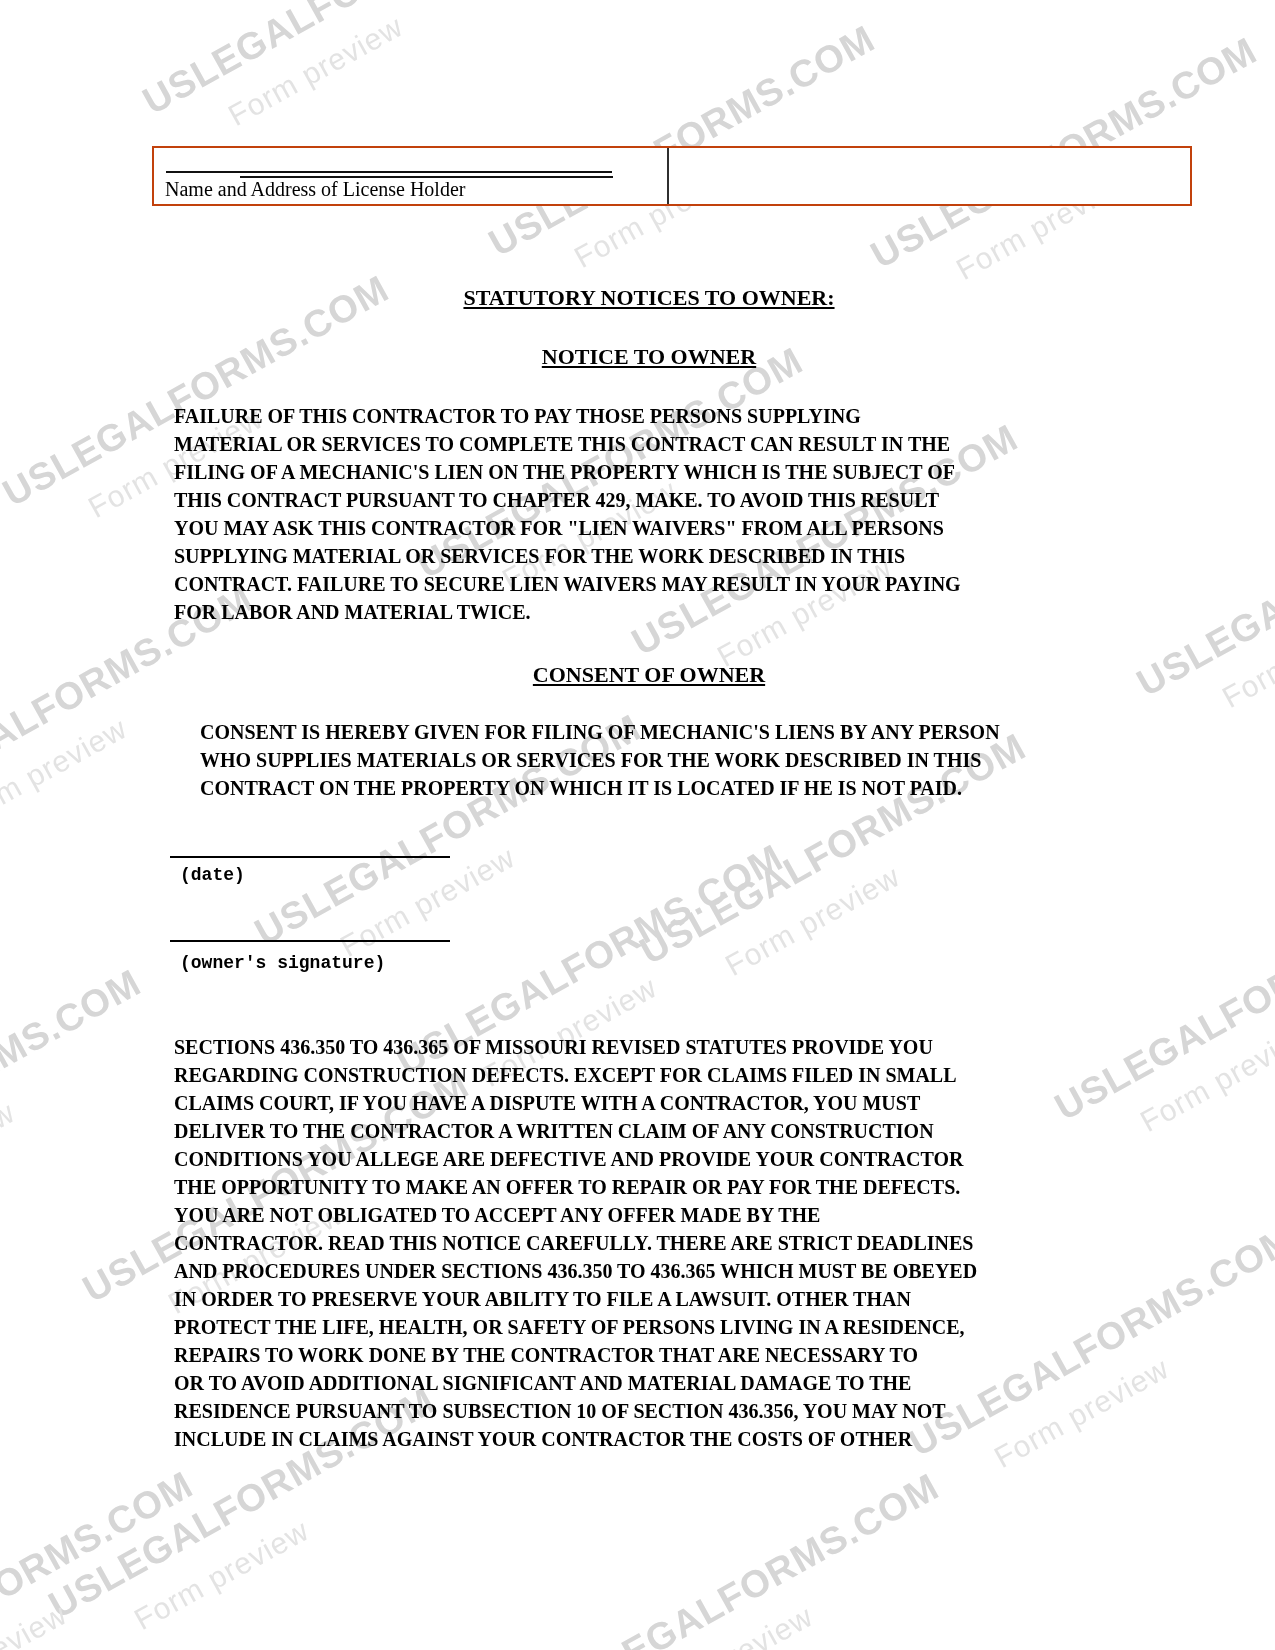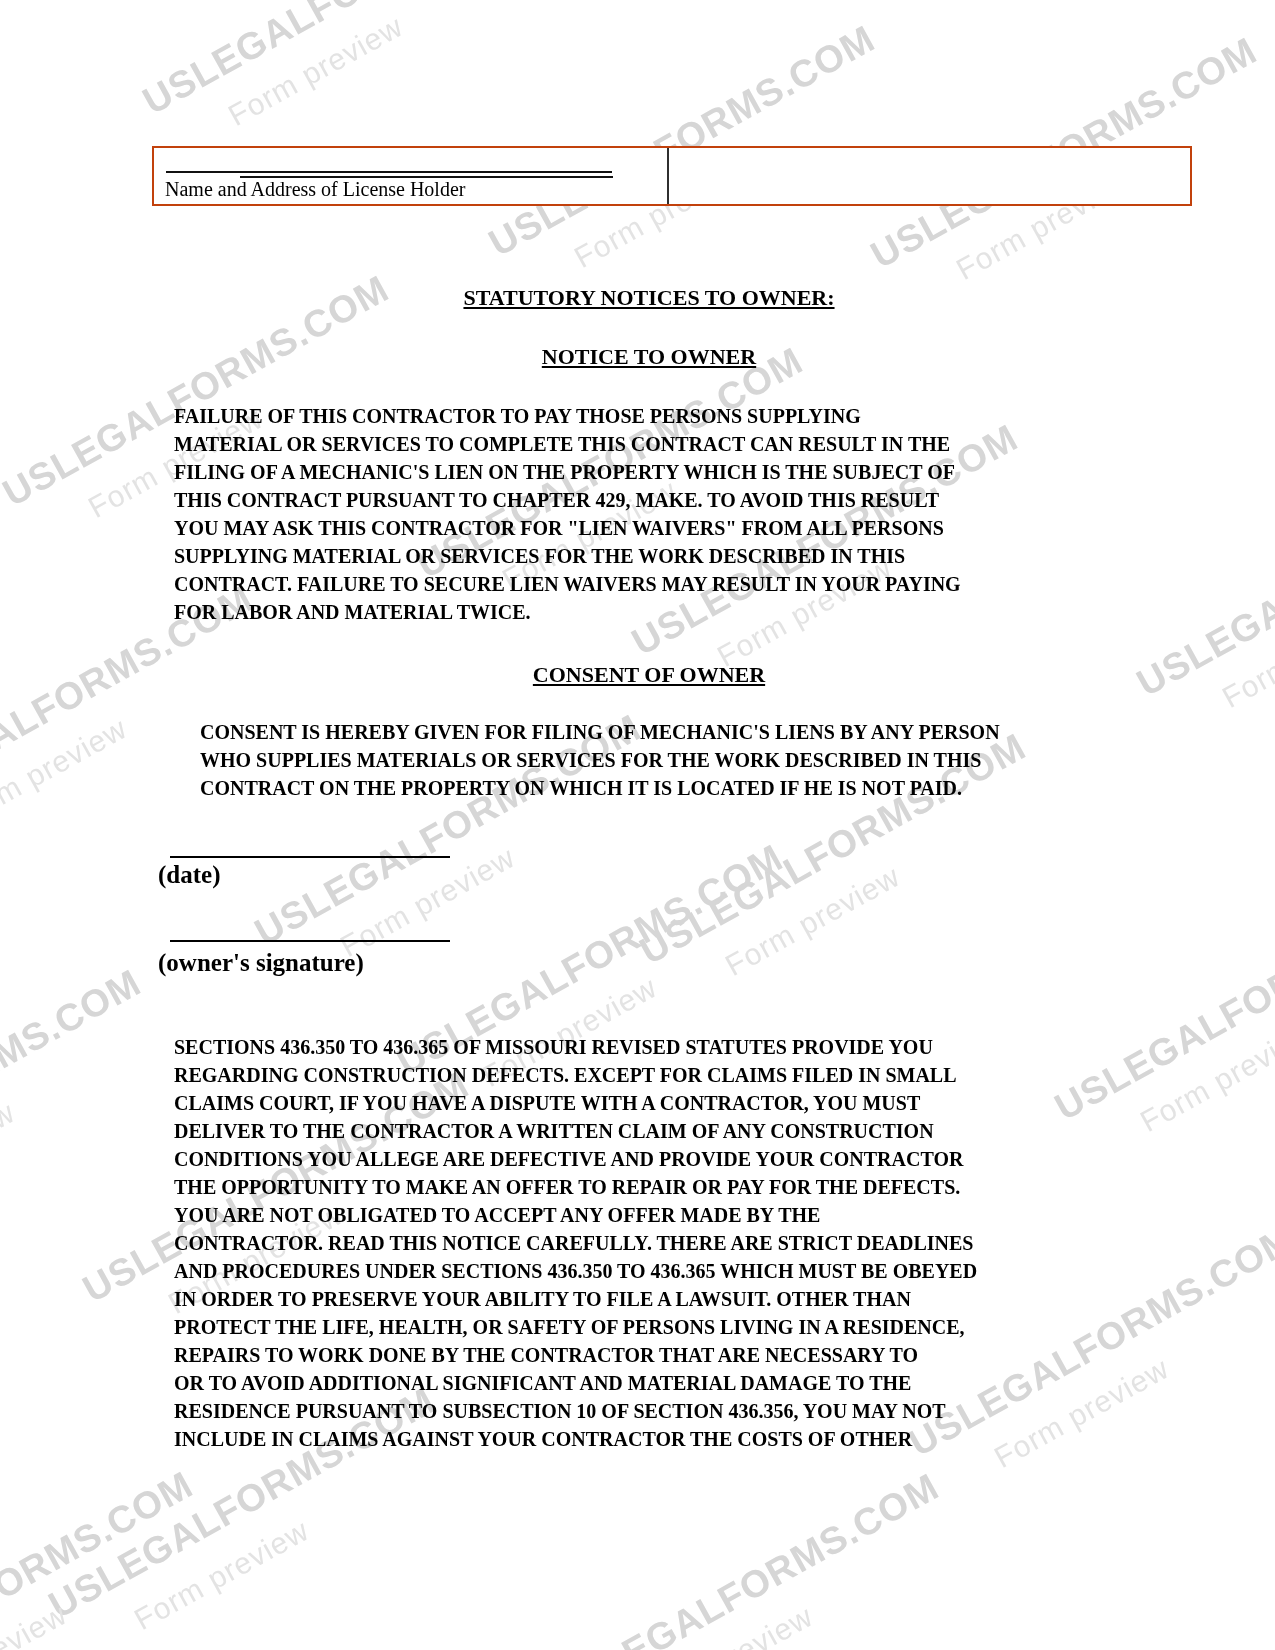--- a/index.html
+++ b/index.html
@@ -101,25 +101,26 @@
   .rule{
     position:absolute;
     left:170px;
     width:280px; height:0;
     border-top:2px solid #000;
   }
   .rule-date{top:856px;}
   .rule-signature{top:940px;}
   .sig-label{
     position:absolute;
-    left:158px;
-    font-weight:bold;
-    font-size:25px;
+    left:180px;
+    font-weight:bold;
+    font-size:18px;
     line-height:24px;
     white-space:nowrap;
+    font-family:Liberation Mono, monospace;
   }
   .l-date{top:863px;}
   .l-signature{top:951px;}
 </style>
 </head>
 <body>
 
 <div class="page">
 
   <div class="wm-layer" id="wm-layer">

